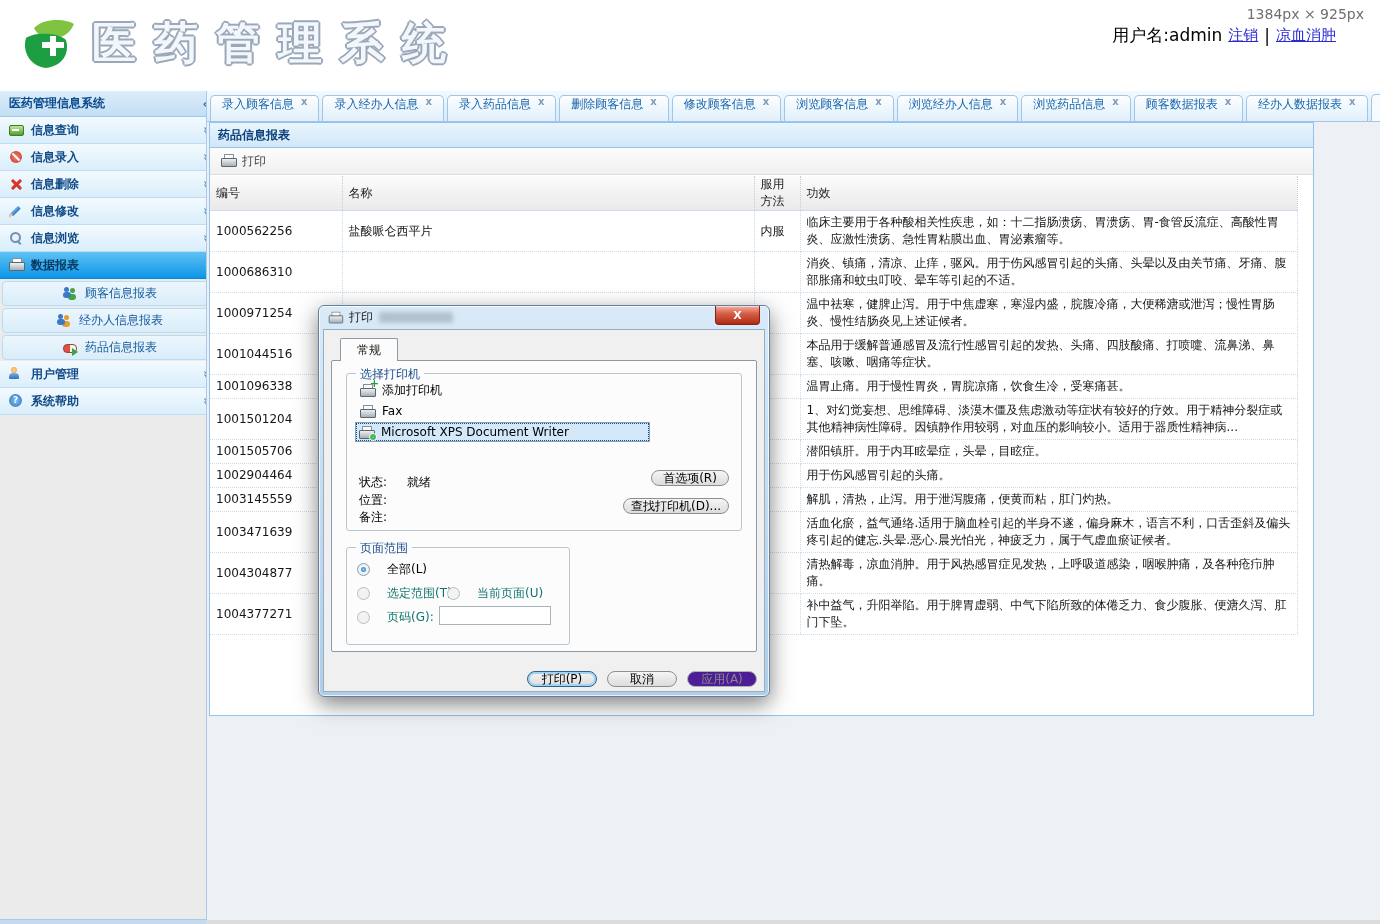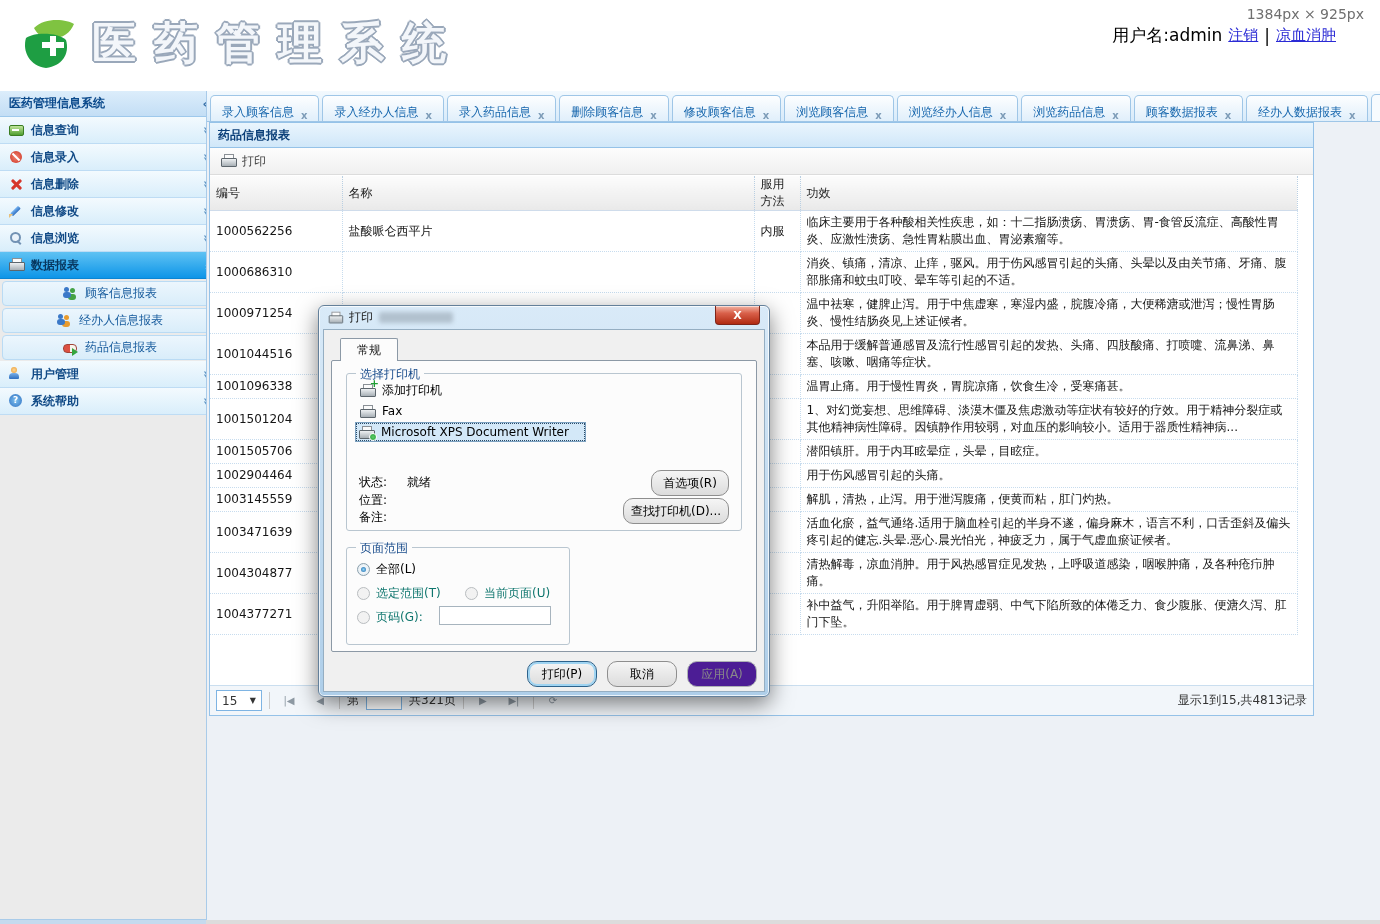--- a/index.html
+++ b/index.html
@@ -46,21 +46,21 @@
   .si-customer::before,.si-agent::before{content:"";position:absolute;left:1px;top:0;width:5px;height:5px;border-radius:50%;background:#3b79c8;box-shadow:6px 1px 0 #45a245}
   .si-customer::after,.si-agent::after{content:"";position:absolute;left:0;top:5px;width:8px;height:6px;border-radius:3px;background:#3b79c8;box-shadow:5px 2px 0 #45a245}
   .si-agent::before{box-shadow:6px 1px 0 #e89b2e}
   .si-agent::after{box-shadow:5px 2px 0 #e89b2e}
   .si-drug::before{content:"";position:absolute;left:0;top:3px;width:12px;height:7px;border-radius:4px;border:1px solid #a04438;background:linear-gradient(90deg,#dd5142 50%,#f7f3ec 50%)}
   .si-drug::after{content:"";position:absolute;left:9px;top:7px;border:4px solid transparent;border-left:6px solid #35a53d}
 
   
   .main{position:absolute;left:206px;top:91px;width:1174px;height:829px;background:#edf1f6;border-left:1px solid #a9cbe9}
   .tabbar{position:absolute;left:0;top:0;width:100%;height:31px;background:linear-gradient(#f3f9fe,#d7eafa);border-bottom:1px solid #9fc6e7;display:flex;align-items:flex-end;gap:3px;padding:3px 0 0 3px;overflow:hidden}
-  .tab{height:26px;flex:none;display:flex;align-items:flex-end;gap:7px;padding:0 11px;background:linear-gradient(#fdfeff,#e0effb);border:1px solid #9fc6e7;border-bottom:none;border-radius:5px 5px 0 0;color:#1666ad;white-space:nowrap;cursor:pointer}
+  .tab{height:26px;flex:none;display:flex;align-items:flex-start;gap:7px;padding:0 11px;background:linear-gradient(#fdfeff,#e0effb);border:1px solid #9fc6e7;border-bottom:none;border-radius:5px 5px 0 0;color:#1666ad;white-space:nowrap;cursor:pointer}
   .tab .x{color:#7d9cb8;font-size:10px;font-weight:bold;cursor:pointer}
   .tab.active{background:#f7fbfe;height:28px;margin-bottom:-1px;font-weight:bold;color:#05396b}
 
   
   .panel{position:absolute;left:2px;top:31px;width:1105px;height:594px;background:#fff;border:1px solid #95c2e8}
   .panel-head{height:25px;line-height:24px;padding:0 8px;background:linear-gradient(#eaf5fd,#d0e7f9);border-bottom:1px solid #95c2e8;color:#0a3e78;font-weight:bold}
   .toolbar{height:27px;display:flex;align-items:center;gap:6px;padding:0 7px;background:linear-gradient(#fdfdfd,#f0f0f0);border-bottom:1px solid #dcdcdc;color:#444}
   .toolbar .tbtn{display:flex;align-items:center;gap:6px;cursor:pointer;padding:2px 4px}
   .grid{position:absolute;left:0;top:53px;width:1103px;height:510px;overflow:hidden;background:#fff}
   table{border-collapse:collapse;table-layout:fixed;width:1087px}
@@ -81,29 +81,29 @@
   .dtitle{height:23px;display:flex;align-items:center;gap:6px;padding:0 9px;color:#1c1c1c}
   .dredact{width:74px;height:11px;background:#8d9aa6;opacity:.5;filter:blur(2px);border-radius:2px}
   .dclose{position:absolute;top:0;right:9px;width:45px;height:19px;background:linear-gradient(#f2b4a4,#d9604a 40%,#b02a12);border:1px solid #7e251a;border-top:none;border-radius:0 0 4px 4px;color:#fff;font-weight:bold;font-size:11px;display:flex;align-items:center;justify-content:center;box-shadow:inset 0 1px 0 rgba(255,255,255,.55);cursor:pointer}
   .dbody{position:absolute;left:4px;right:4px;top:23px;bottom:4px;background:#f0f0f0;border:1px solid #95aec2}
   .dtab{position:absolute;left:16px;top:8px;width:58px;height:23px;background:#fcfcfc;border:1px solid #8c99a6;border-bottom:none;border-radius:2px 2px 0 0;display:flex;align-items:center;justify-content:center;z-index:2;cursor:pointer}
   .dpanel{position:absolute;left:7px;right:7px;top:30px;height:292px;background:#fcfcfc;border:1px solid #8c99a6;border-radius:2px}
   .group{position:absolute;border:1px solid #b9c6d0;border-radius:3px}
   .glabel{position:absolute;top:-8px;left:9px;background:#fcfcfc;padding:0 4px;color:#1a4d8c}
   .gsel{left:14px;right:14px;top:12px;height:158px}
   .prow{position:absolute;left:10px;display:flex;align-items:center;gap:7px;height:20px;padding:0 3px;color:#000}
-  .prow.sel{left:8px;width:231px;background:#d3e8f8;border:1px solid #7da2c1;outline:1px dotted #2a4a66;outline-offset:-2px}
+  .prow.sel{left:8px;width:295px;background:#d3e8f8;border:1px solid #7da2c1;outline:1px dotted #2a4a66;outline-offset:-2px}
   .picon{position:relative;display:inline-block;width:15px;height:12px;flex:none}
   .ovl{position:absolute;z-index:2;right:-4px;top:-5px;color:#1e9e33;font-weight:bold;font-size:11px;line-height:10px;text-shadow:0 0 1px #fff}
   .ovl.chk{right:-3px;top:auto;bottom:-3px;width:8px;height:8px;background:radial-gradient(#5ecb6a,#1e9e33);border-radius:50%;border:1px solid #fff}
   .srow{position:absolute;left:12px;display:flex;gap:8px;color:#000}
-  .gbtn{position:absolute;background:linear-gradient(#f5f5f5,#dcdcdc);border:1px solid #8e8e8e;border-radius:10px;color:#000;display:flex;align-items:center;justify-content:center;height:26px;cursor:pointer}
+  .gbtn{position:absolute;background:linear-gradient(#f5f5f5,#dcdcdc);border:1px solid #8e8e8e;border-radius:10px;color:#000;display:flex;align-items:center;justify-content:center;height:16px;cursor:pointer}
   .grange{left:14px;top:186px;width:224px;height:98px}
   .gcopies{left:254px;top:186px;width:162px;height:98px}
-  .rrow{position:absolute;display:flex;align-items:center;gap:6px;color:#000}
+  .rrow{position:absolute;display:flex;align-items:center;gap:17px;color:#000}
   .rrow.dis{color:#0f766e}
   .radio{width:13px;height:13px;border-radius:50%;border:1px solid #8ba0ad;background:radial-gradient(#fff,#dde8ef);position:relative;flex:none}
   .radio.sel::after{content:"";position:absolute;left:3px;top:3px;width:5px;height:5px;border-radius:50%;background:radial-gradient(#8fd4f7,#1a65a8)}
   .radio.dis{border-color:#b9bdc0;background:#f2f2f2}
   .dinput{border:1px solid #a7b4be;background:#fff;height:19px}
   .spin{position:absolute;right:14px;top:14px;display:flex}
   .spin .val{width:30px;height:19px;border:1px solid #8ba0ad;background:#fff;padding:1px 3px;color:#000}
   .spin .ud{width:15px;display:flex;flex-direction:column}
   .spin .ud b{flex:1;border:1px solid #9fa8af;border-left:none;background:linear-gradient(#fdfdfd,#dfe3e6);font-size:5px;color:#5a6268;display:flex;align-items:center;justify-content:center;cursor:pointer}
   .dfoot{position:absolute;right:7px;bottom:4px;display:flex;gap:10px}
@@ -333,39 +333,20 @@
               <td>清热解毒，凉血消肿。用于风热感冒症见发热，上呼吸道感染，咽喉肿痛，及各种疮疖肿痛。</td>
             </tr>
             <tr>
               <td>1004377271</td>
               <td></td>
               <td></td>
               <td>补中益气，升阳举陷。用于脾胃虚弱、中气下陷所致的体倦乏力、食少腹胀、便溏久泻、肛门下坠。</td>
             </tr>
           </tbody>
       </table>
-    </div>
-    <div class="pager">
-      <div class="psel">
-        <span>15</span>
-        <span class="arr">▼</span>
-      </div>
-      <span class="psep"></span>
-      <span class="pbtn">|◀</span>
-      <span class="pbtn">◀</span>
-      <span class="psep"></span>
-      <span>第</span>
-      <input class="pinput" value="" style="">
-      <span>共321页</span>
-      <span class="psep"></span>
-      <span class="pbtn">▶</span>
-      <span class="pbtn">▶|</span>
-      <span class="psep"></span>
-      <span class="pbtn">⟳</span>
-      <span class="pinfo">显示1到15,共4813记录</span>
     </div>
   </div>
 </div>
 
 <div class="dialog">
   <div class="dtitle">
     <span class="ic mi-printer" style="transform:scale(.9)"></span>
     <span>打印</span>
     <span class="dredact"></span>
   </div>
@@ -407,21 +388,21 @@
       <div class="group grange">
         <span class="glabel">页面范围</span>
         <div class="rrow" style="left:10px;top:13px">
           <span class="radio sel"></span>
           <span>全部(L)</span>
         </div>
         <div class="rrow dis" style="left:10px;top:37px">
           <span class="radio dis"></span>
           <span>选定范围(T)</span>
         </div>
-        <div class="rrow dis" style="left:118px;top:37px">
+        <div class="rrow dis" style="left:100px;top:37px">
           <span class="radio dis"></span>
           <span>当前页面(U)</span>
         </div>
         <div class="rrow dis" style="left:10px;top:61px">
           <span class="radio dis"></span>
           <span>页码(G):</span>
         </div>
         <input class="dinput" style="position: absolute; left: 92px; top: 58px; width: 112px;" value="">
       </div>
 

